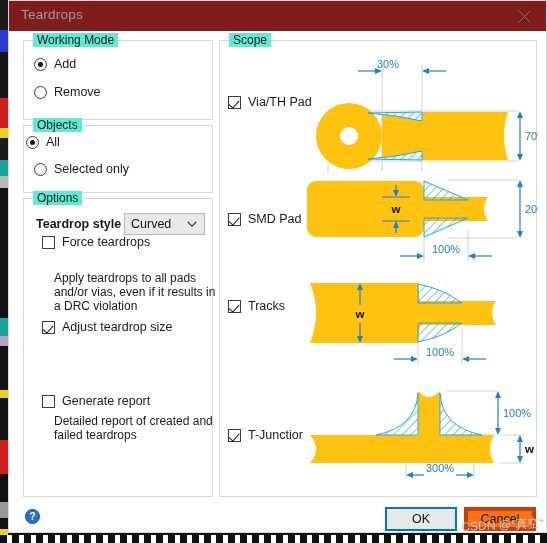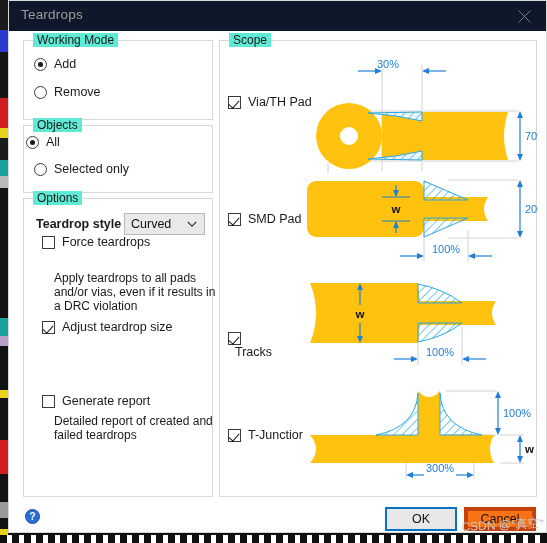--- a/index.html
+++ b/index.html
@@ -25,21 +25,21 @@
     left:8px;top:0;
     width:539px;height:533px;
     background:#ffffff;
     border:1px solid #d9d9d9;
     box-sizing:border-box;
   }
 
   
   #titlebar{
     position:absolute;left:0;top:0;width:100%;height:30px;
-    background:#0f172a;
+    background:#7f1d1d;
     text-decoration:underline;
   }
   #title-text{
     position:absolute;left:12px;top:6px;
     font-size:13.5px;color:#9d9d9d;
     letter-spacing:.2px;
   }
   #close-btn{
     position:absolute;right:0;top:0;width:44px;height:30px;
     display:flex;align-items:center;justify-content:center;
@@ -341,21 +341,21 @@
         <g stroke="#1f7fd4" stroke-width="1.2">
           <line x1="104" y1="82" x2="126" y2="82"></line>
           <line x1="174" y1="82" x2="196" y2="82"></line>
         </g>
         <polygon points="128,82 121,79 121,85" fill="#1f7fd4"></polygon>
         <polygon points="172,82 179,79 179,85" fill="#1f7fd4"></polygon>
         <text class="dim-text" x="150" y="79" text-anchor="middle">100%</text>
       </svg>
     </div>
 
-    <div class="cb-row" style="left:8px;top:290px;flex-direction:column;">
+    <div class="cb-row" style="left:8px;top:258px;">
       <span class="cbox checked"></span>
       <span class="cb-label">Tracks</span>
     </div>
 
     <div class="diagram" style="left:76px;top:238px;">
       <svg width="242" height="100" viewBox="0 0 242 100" aria-hidden="true">
         <g stroke="#d2d2d2" stroke-width="1">
           <line x1="122" y1="60" x2="122" y2="86"></line>
           <line x1="166" y1="48" x2="166" y2="86"></line>
         </g>

